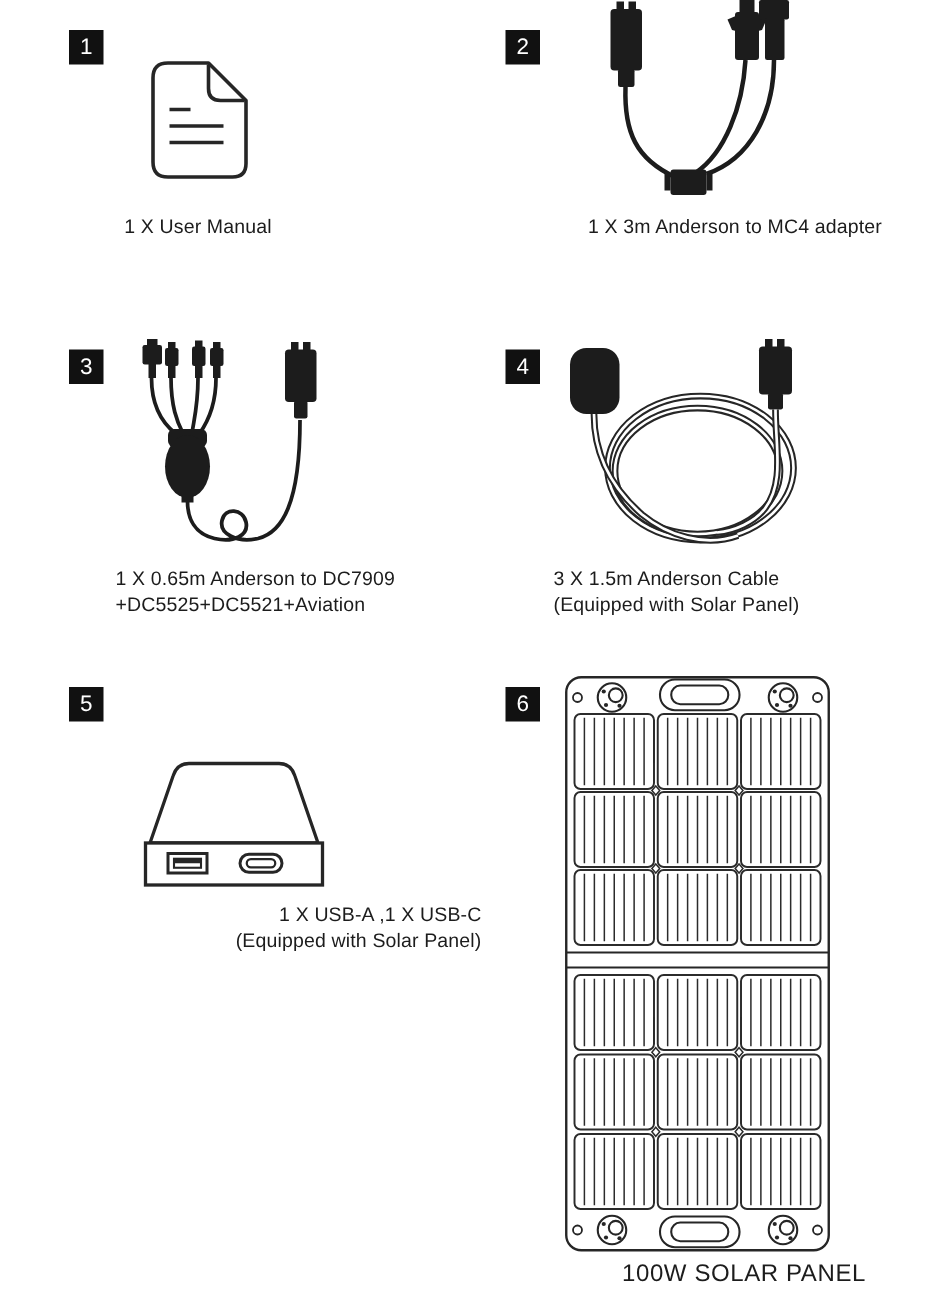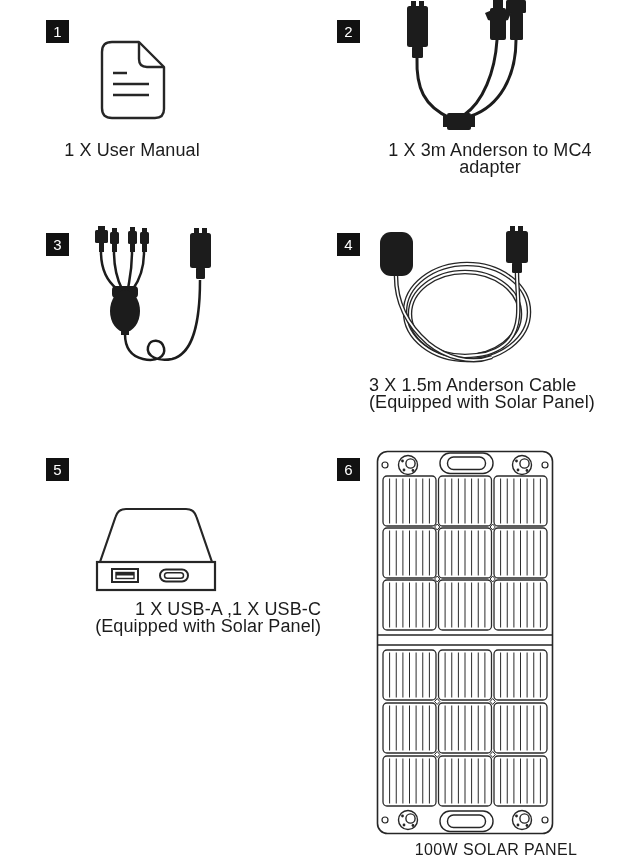--- a/index.html
+++ b/index.html
@@ -25,21 +25,21 @@
   .badge.b5 { left: 46px;  top: 458px; }
   .badge.b6 { left: 337px; top: 458px; }
   .art { position: absolute; display: block; }
   .art1 { left: 100px; top: 40px; }
   .art2 { left: 400px; top: 0px; }
   .art3 { left: 88px;  top: 226px; }
   .art4 { left: 370px; top: 226px; }
   .art5 { left: 93px;  top: 506px; }
   .art6 { left: 376px; top: 450px; }
   .caption {
-    position: absolute; font-size: 18px; line-height: 17px; color: #1c1c1c;
+    position: absolute; font-size: 13px; line-height: 17px; color: #1c1c1c;
     letter-spacing: 0.1px;
   }
   .caption span { display: block; }
   .c1 { left: 40px;  top: 142px; width: 184px; text-align: center; }
   .c2 { left: 360px; top: 142px; width: 260px; text-align: center; }
   .c3 { left: 77px;  top: 377px; width: 260px; text-align: left; }
   .c4 { left: 369px; top: 377px; width: 240px; text-align: left; }
   .c5 { left: 81px;  top: 601px; width: 240px; text-align: right; }
   .c6 { left: 378px; top: 841px; width: 236px; text-align: center; font-size: 16px; letter-spacing: 0.4px; }
 </style>
@@ -235,20 +235,24 @@
       <use href="#handle" x="64" y="361"></use>
     </g>
   </svg>
 
   <p class="caption c1">
     <span>1 X User Manual</span>
   </p>
   <p class="caption c2">
     <span>1 X 3m Anderson to MC4 adapter</span>
   </p>
+  <p class="caption c3">
+    <span>1 X 0.65m Anderson to DC7909</span>
+    <span>+DC5525+DC5521+Aviation</span>
+  </p>
   <p class="caption c4">
     <span>3 X 1.5m Anderson Cable</span>
     <span>(Equipped with Solar Panel)</span>
   </p>
   <p class="caption c5">
     <span>1 X USB-A ,1 X USB-C</span>
     <span>(Equipped with Solar Panel)</span>
   </p>
   <p class="caption c6">
     <span>100W SOLAR PANEL</span>

